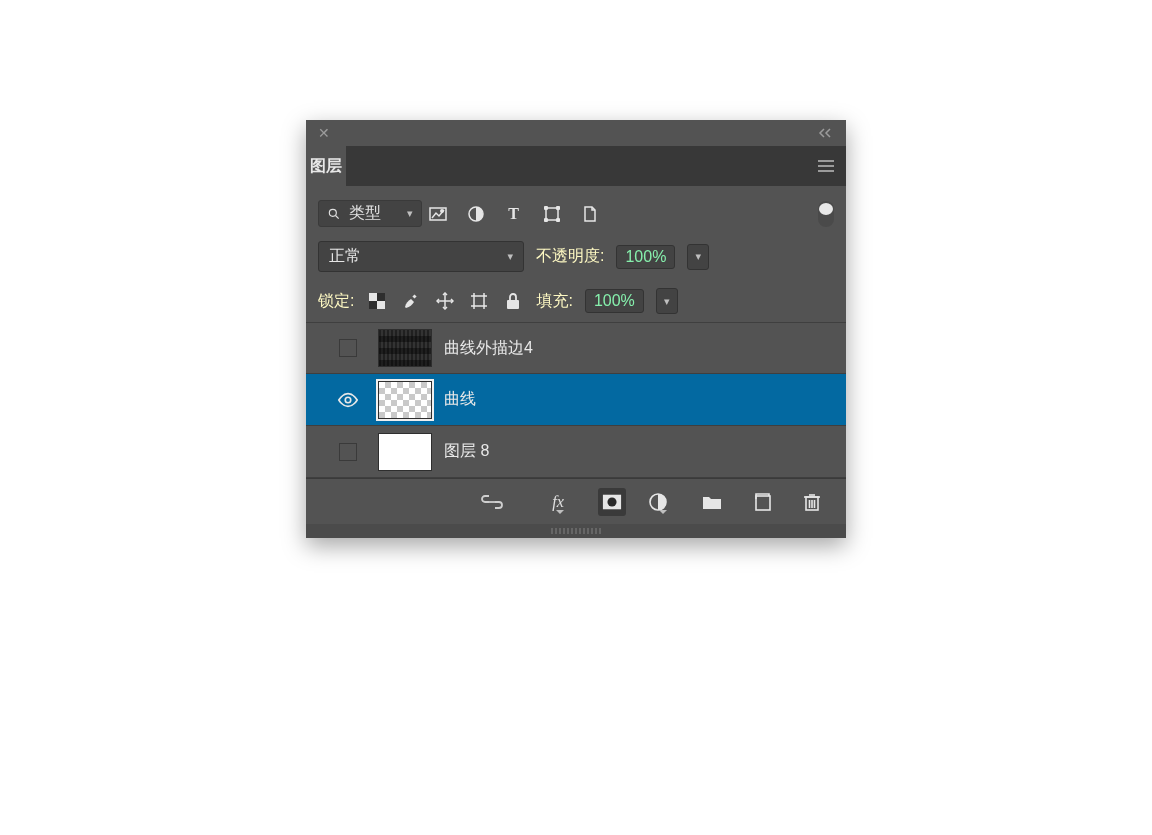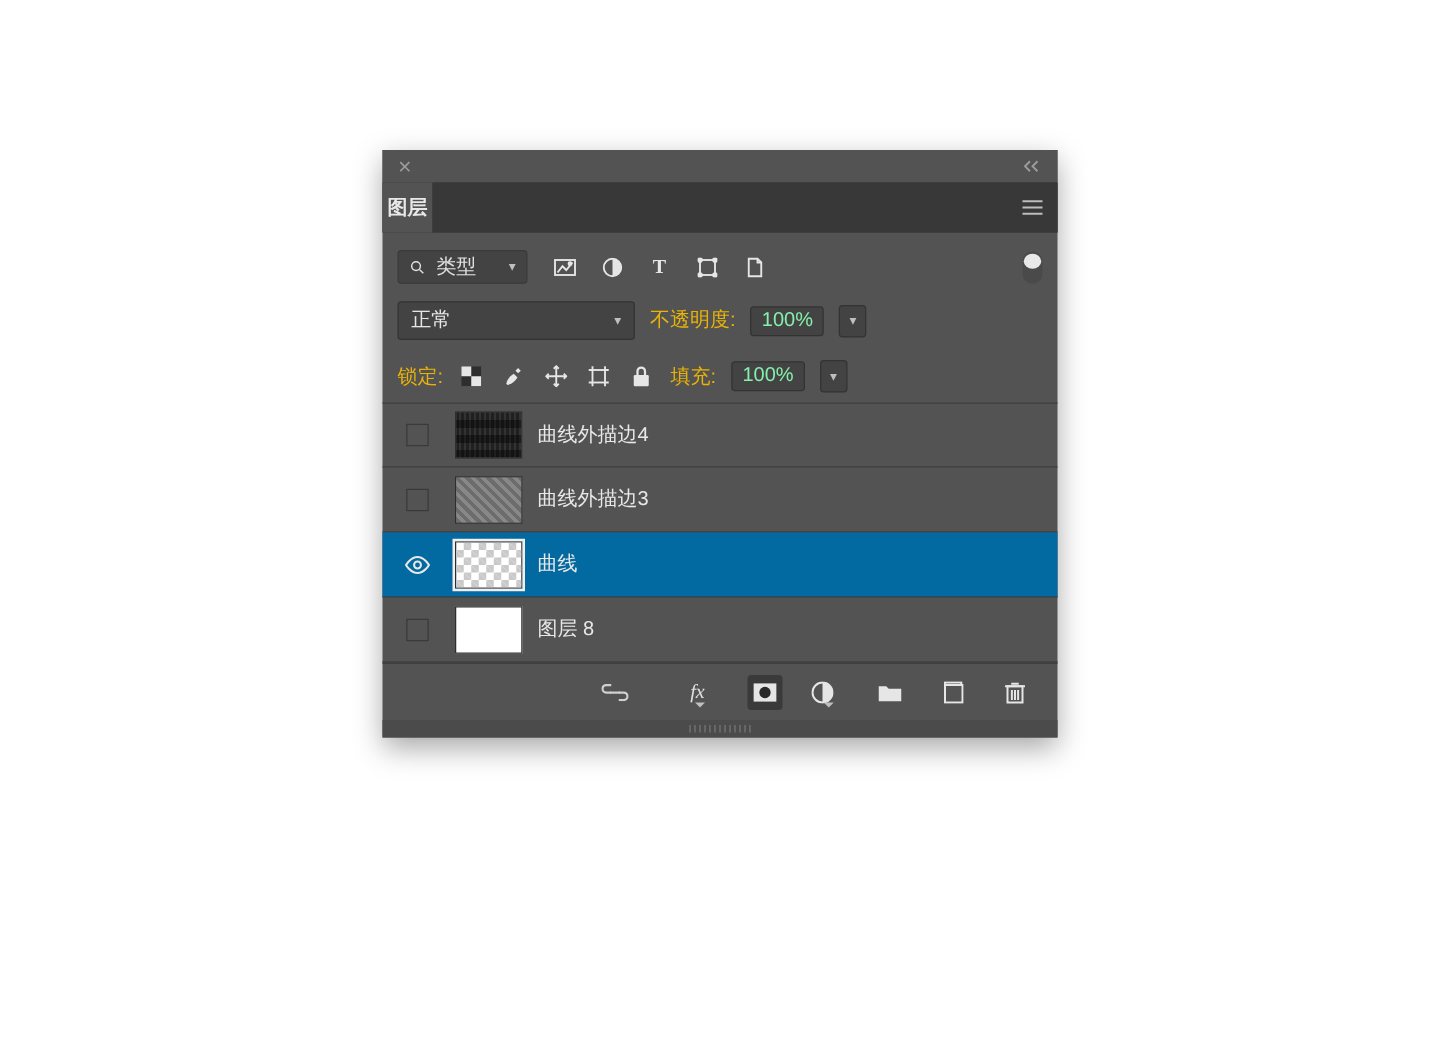--- a/index.html
+++ b/index.html
@@ -45,21 +45,20 @@
     display: flex;
     align-items: center;
   }
   .tabrow .spacer { flex: 1; background: #383838; }
   .menu-icon { width: 40px; display:flex; align-items:center; justify-content:center; background:#383838;}
   .menu-icon svg { stroke:#bdbdbd; }
 
   .filterrow {
     display: flex;
     align-items: center;
-    gap: 14px;
     padding: 14px 12px 6px 12px;
   }
   .type-filter {
     display: flex;
     align-items: center;
     gap: 8px;
     border: 1px solid #3a3a3a;
     background: #434343;
     border-radius: 3px;
     padding: 2px 8px;
@@ -71,44 +70,44 @@
   .pill {
     width: 16px; height: 26px; border-radius: 8px; background:#4a4a4a; position:relative;
   }
   .pill::after { content:""; position:absolute; top:2px; left:1px; right:1px; height:12px; border-radius:50%; background:#e8e8e8;}
 
   .blendrow, .lockrow {
     display:flex; align-items:center; gap: 12px; padding: 8px 12px;
   }
   .blend-select {
     display:flex; align-items:center; justify-content:space-between;
-    width: 190px;
+    width: 206px;
     background:#434343; border:1px solid #333; border-radius:3px;
     padding: 4px 10px; color:#e6e6e6;
   }
   .blend-select .chev { font-size:11px; color:#bfbfbf; }
-  .label { color:#eab308; }
+  .label { color:#fef9c3; }
   .value-box {
     display:flex; align-items:center;
     background:#434343; border:1px solid #333; border-radius:3px;
     padding: 2px 8px; color:#86efac;
   }
   .chev-btn {
     width:22px; height:26px; background:#434343; border:1px solid #333; border-radius:3px;
     display:flex; align-items:center; justify-content:center; font-size:11px; color:#bfbfbf;
   }
   .lockrow .icon-sm { width: 22px; }
 
   .layers { display:flex; flex-direction:column; }
   .layer {
     height: 52px;
     display:flex; align-items:center;
     border-top: 1px solid #3f3f3f;
     border-bottom: 1px solid #3f3f3f;
-    padding: 0 10px;
+    padding: 0 24px;
     gap: 12px;
   }
   .layer:nth-child(n+2){ border-top:none; }
   .layer.selected { background:#0369a1; }
   .vis {
     width: 36px; display:flex; justify-content:center; color:#e8e8e8;
   }
   .vis-box {
     width: 18px; height: 18px; border:1px solid #3a3a3a; background:transparent;
   }
@@ -305,27 +304,20 @@
   </div>
 
   <div class="layers" id="layers-container">
       <div class="layer">
         <div class="vis">
           <div class="vis-box"></div>
         </div>
         <div class="thumb dark"></div>
         <div class="lname">曲线外描边4</div>
       </div>
-      <div class="layer">
-        <div class="vis">
-          <div class="vis-box"></div>
-        </div>
-        <div class="thumb mid"></div>
-        <div class="lname">曲线外描边3</div>
-      </div>
       <div class="layer selected">
         <div class="vis eye">
           <svg viewBox="0 0 24 24" fill="none" stroke="#e8e8e8" stroke-width="1.8">
             <path d="M2 12s4-7 10-7 10 7 10 7-4 7-10 7S2 12 2 12z"></path>
             <circle cx="12" cy="12" r="3"></circle>
           </svg>
         </div>
         <div class="thumb checker selected"></div>
         <div class="lname">曲线</div>
       </div>

